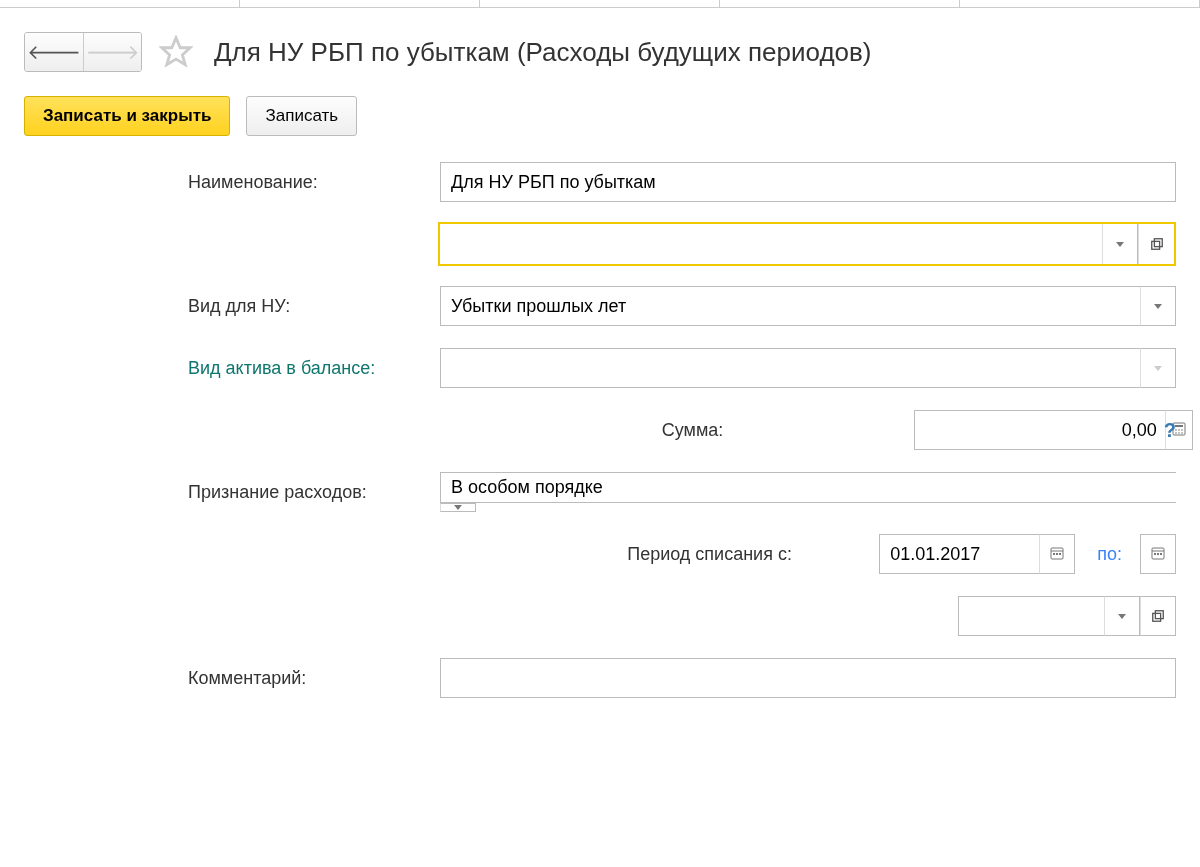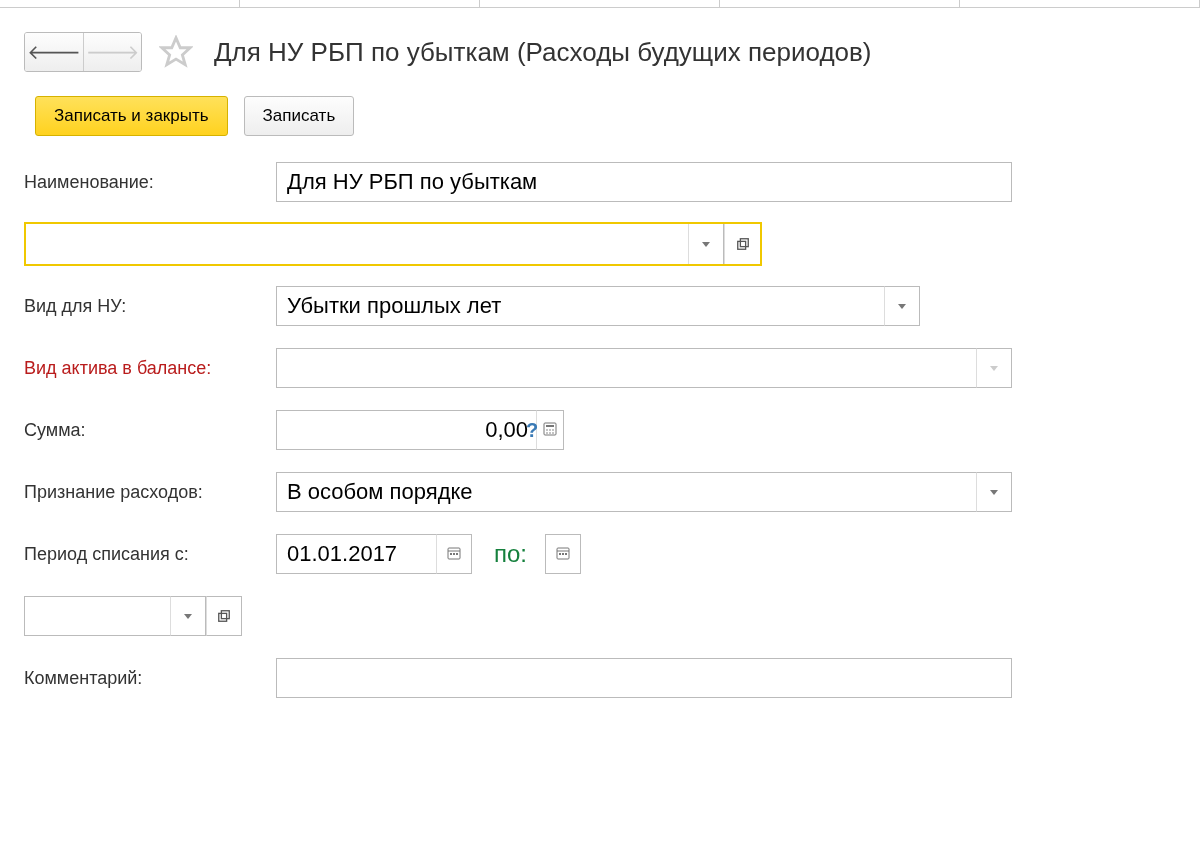--- a/index.html
+++ b/index.html
@@ -67,45 +67,45 @@
     padding: 0 18px;
     border: 1px solid #bbb;
     border-radius: 3px;
     background: linear-gradient(#fdfdfd, #eeeeee);
     font-size: 17px;
     cursor: pointer;
   }
   .btn-primary {
     background: linear-gradient(#ffe15a, #ffd21f);
     border: 1px solid #d6b200;
-    font-weight: normal;
-    margin-left: 11px;
+    font-weight: bold;
   }
   .row {
     display: flex;
     align-items: center;
     margin-bottom: 22px;
     min-height: 40px;
+    justify-content: flex-end;
   }
   .label {
     width: 252px;
     flex-shrink: 0;
     font-size: 18px;
     color: #333;
   }
-  .label.disabled { color: #b91c1c; }
+  .label.disabled { color: #0f766e; }
   .field-group {
     display: flex;
     align-items: stretch;
     height: 40px;
   }
   .field-input {
     border: 1px solid #bbb;
     padding: 4px 10px;
-    font-size: 22px;
+    font-size: 18px;
     background: #fff;
     outline: none;
   }
   .field-group.focused {
     border: 2px solid #f0c800;
     height: 44px;
     margin: -2px 0;
   }
   .field-group.focused .field-input,
   .field-group.focused .addon-btn { border-top: none; border-bottom: none; }
@@ -130,21 +130,21 @@
   .calc-btn { width: 36px; border:1px solid #bbb; border-left:1px solid #ddd; background:#fff; display:flex;align-items:center;justify-content:center;cursor:pointer;}
   .help {
     margin-left: 14px;
     color: #3a7ab5;
     font-size: 20px;
     font-weight: bold;
     cursor: pointer;
   }
   .date-input { width: 160px; }
   .date-btn  { width: 36px; }
-  .between-label { margin: 0 18px 0 22px; color:#15803d; font-size:24px;}
+  .between-label { margin: 0 18px 0 22px; color:#3b82f6; font-size:18px;}
   .acct-input { width: 146px; }
   .dropdown-caret {
     width:0;height:0;border-left:4px solid transparent;border-right:4px solid transparent;border-top:5px solid #777;
   }
   .open-icon svg { width:14px;height:14px;stroke:#555;fill:none;stroke-width:1.5;}
   .cal-icon svg { width:16px;height:16px;fill:#777;}
   .calc-icon svg { width:14px;height:14px;fill:#777;}
 </style>
 </head>
 <body>
@@ -198,21 +198,21 @@
         <svg viewBox="0 0 16 16">
             <rect x="2" y="5" width="9" height="9"></rect>
             <rect x="5" y="2" width="9" height="9"></rect>
           </svg>
       </button>
     </div>
   </div>
 
   <div class="row">
     <div class="label">Вид для НУ:</div>
-    <div class="field-group" style="width:644px;">
+    <div class="field-group" style="width:736px;">
       <input class="field-input w-rest" value="Убытки прошлых лет" style="">
       <button class="addon-btn">
           <span class="dropdown-caret"></span>
         </button>
     </div>
   </div>
 
   <div class="row">
     <div class="label disabled">Вид актива в балансе:</div>
     <div class="field-group" style="width:736px;">
@@ -238,21 +238,21 @@
               <circle cx="7" cy="11" r="0.8"></circle>
               <circle cx="10" cy="11" r="0.8"></circle>
             </svg></span>
       </button>
     </div>
     <span class="help">?</span>
   </div>
 
   <div class="row" style="margin-top:8px;">
     <div class="label">Признание расходов:</div>
-    <div class="field-group" style="width:736px;">
+    <div class="field-group" style="width:736px;flex-direction:column;">
       <input class="field-input w-rest" value="В особом порядке" style="">
       <button class="addon-btn">
           <span class="dropdown-caret"></span>
         </button>
     </div>
   </div>
 
   <div class="row">
     <div class="label">Период списания с:</div>
     <div class="field-group">

